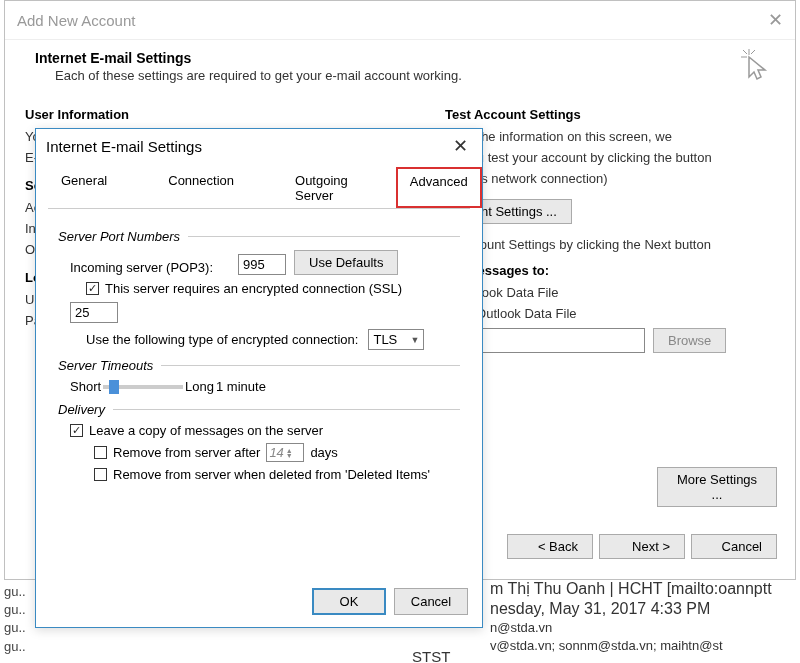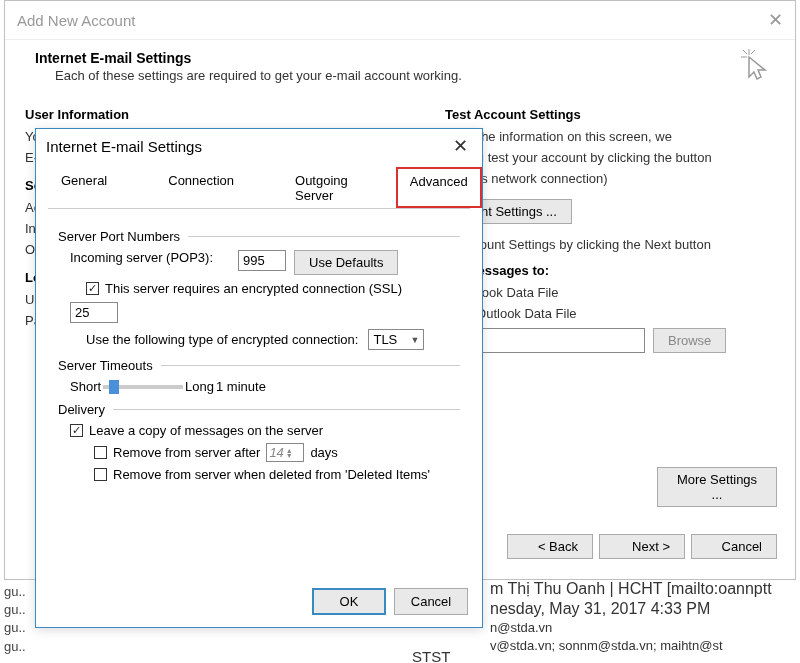--- a/index.html
+++ b/index.html
@@ -27,25 +27,25 @@
     .sub-dialog { position: absolute; top: 128px; left: 35px; width: 448px; height: 500px; background: #fff; border: 1px solid #3a8ac2; box-shadow: 0 2px 10px rgba(0,0,0,0.15); z-index: 10; }
     .sub-title { padding: 6px 10px; font-size: 15px; display: flex; justify-content: space-between; align-items: center; }
     .sub-close { font-size: 18px; cursor: pointer; color: #333; padding: 0 4px; }
     
     .tabs { display: flex; border-bottom: 1px solid #ccc; margin: 4px 12px 0; gap: 36px; }
     .tab { padding: 5px 12px; font-size: 13px; border: 1px solid transparent; border-bottom: none; cursor: pointer; margin-right: -1px; }
     .tab.active { border-color: #ccc; background: #fff; position: relative; top: 1px; }
     .tab.highlight { border: 2px solid #d93030 !important; top: 0; }
     
     .sub-body { padding: 12px 22px; font-size: 13px; }
-    .fieldset-label { display: flex; align-items: center; margin: 8px 0 6px; }
+    .fieldset-label { display: flex; align-items: center; margin: 8px 0 6px; font-style: italic; }
     .fieldset-label span { padding-right: 8px; }
     .fieldset-label .line { flex: 1; height: 1px; background: #ccc; }
     
-    .field-row { display: flex; align-items: flex-start; margin: 6px 0; gap: 8px; padding-left: 12px; }
+    .field-row { display: flex; align-items: flex-end; margin: 6px 0; gap: 8px; padding-left: 12px; }
     .field-row label { min-width: 160px; }
     .num-input { width: 48px; border: 1px solid #888; padding: 2px 4px; font-size: 13px; text-align: left; }
     .checkbox-row { display: flex; align-items: center; gap: 6px; padding-left: 28px; margin: 5px 0; }
     .checkbox-row.indent1 { padding-left: 12px; }
     .checkbox-row.indent2 { padding-left: 36px; }
     .chk { width: 13px; height: 13px; border: 1px solid #333; display: inline-flex; align-items: center; justify-content: center; font-size: 11px; line-height: 1; color: #222; cursor: pointer; }
     
     .select-row { display: flex; align-items: center; gap: 10px; padding-left: 28px; margin: 6px 0; }
     .select { width: 56px; border: 1px solid #888; padding: 2px 4px; display: flex; justify-content: space-between; align-items: center; cursor: pointer; }
     .chev { font-size: 9px; color: #555; }

